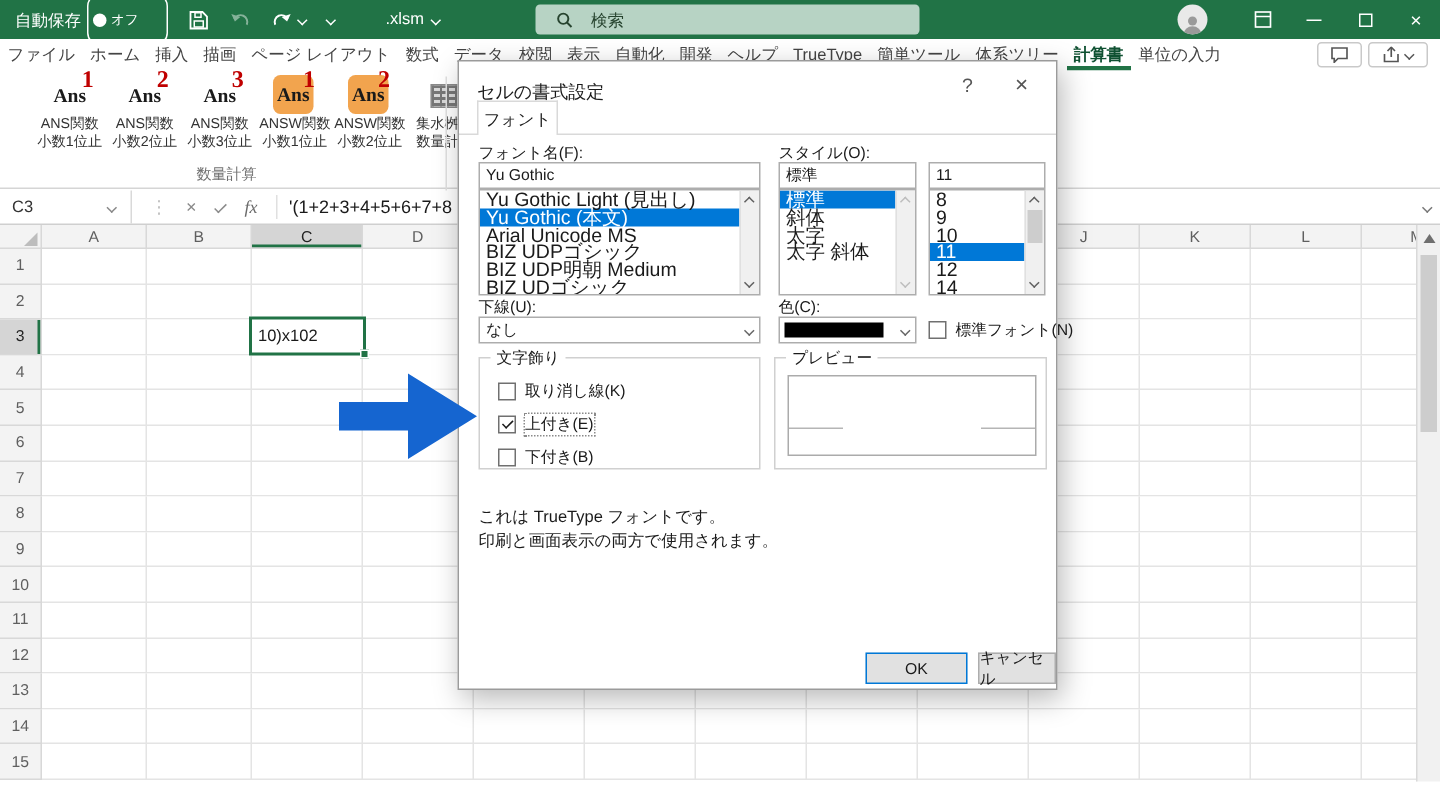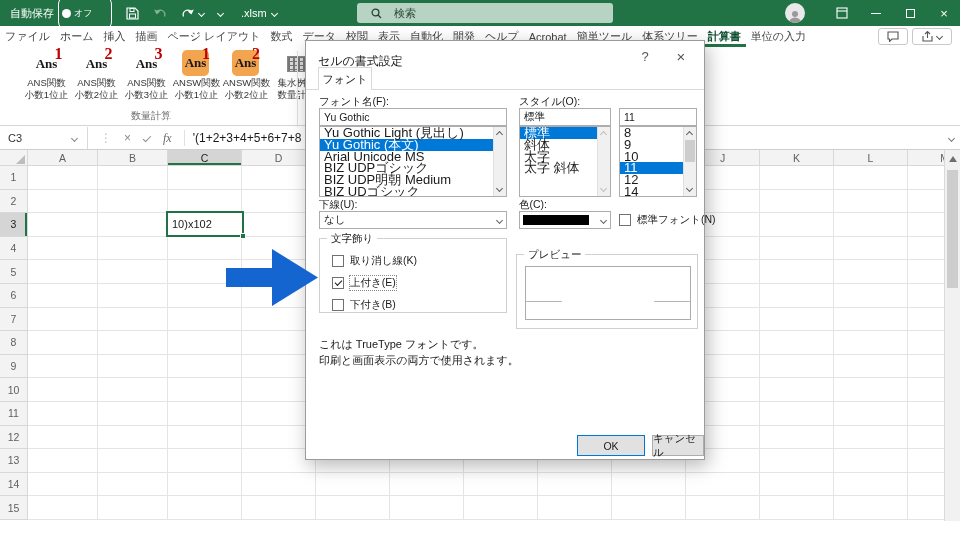--- a/index.html
+++ b/index.html
@@ -10,21 +10,21 @@
   
   #titlebar { position:absolute; left:0; top:0; width:960px; height:26px; background:#217346; color:#fff; display:flex; align-items:center; }
   .tb-item { margin-left:10px; font-size:11px; white-space:nowrap; }
   #autosave-toggle { margin-left:4px; width:54px; height:15px; border:1px solid #fff; border-radius:8px; display:flex; align-items:center; padding:16px 3px; gap:3px; }
   #autosave-knob { width:9px; height:9px; border-radius:50%; background:#fff; }
   #autosave-state { font-size:9px; color:#fff; }
   .tb-icon { margin-left:14px; display:flex; align-items:center; }
   .dim { opacity:.45; }
   .chev { display:inline-block; width:5px; height:5px; border-right:1.4px solid currentColor; border-bottom:1.4px solid currentColor; transform:rotate(45deg); }
   .chev.up { transform:rotate(-135deg); }
-  #filename { margin-left:18px; font-size:11px; display:flex; align-items:center; gap:5px; }
+  #filename { margin-left:34px; font-size:11px; display:flex; align-items:center; gap:5px; }
   #searchbox { position:absolute; left:357px; top:3px; width:256px; height:20px; background:#b7d3c4; border-radius:3px; display:flex; align-items:center; color:#16351f; }
   #searchbox svg { margin-left:14px; }
   #search-text { margin-left:12px; font-size:11px; color:#27442f; }
   #avatar { position:absolute; left:785px; top:3px; width:20px; height:20px; border-radius:50%; background:#e9e9e9; display:flex; align-items:flex-end; justify-content:center; overflow:hidden; }
   .winbtn { position:absolute; top:0; width:32px; height:26px; display:flex; align-items:center; justify-content:center; color:#fff; font-size:13px; }
   #win-icon { left:826px; } #win-min { left:860px; } #win-max { left:894px; } #win-close { left:928px; }
   .minus { width:10px; height:0; border-top:1.2px solid #fff; }
   .maxrect { width:9px; height:9px; border:1.2px solid #fff; }
 
   
@@ -203,21 +203,21 @@
         <div class="mtab">挿入</div>
         <div class="mtab">描画</div>
         <div class="mtab">ページ レイアウト</div>
         <div class="mtab">数式</div>
         <div class="mtab">データ</div>
         <div class="mtab">校閲</div>
         <div class="mtab">表示</div>
         <div class="mtab">自動化</div>
         <div class="mtab">開発</div>
         <div class="mtab">ヘルプ</div>
-        <div class="mtab">Acrobat</div>
+        <div class="mtab">TrueType</div>
         <div class="mtab">簡単ツール</div>
         <div class="mtab">体系ツリー</div>
         <div class="mtab active">計算書</div>
         <div class="mtab">単位の入力</div>
       </div>
     <div class="mbtn" id="comment-btn">
       <svg width="12" height="11" viewBox="0 0 12 11">
           <path d="M1 1 h10 v7 h-6 l-2.5 2.5 v-2.5 h-1.5 z" fill="none" stroke="#555" stroke-width="1.1"></path>
         </svg>
     </div>
@@ -662,21 +662,21 @@
             </div>
             <span class="cb-label focused">上付き(E)</span>
           </div>
           <div class="cb-row" style="left: 12px; top: 59px;">
             <div class="cbox"></div>
             <span class="cb-label">下付き(B)</span>
           </div>
         </div>
     </div>
 
-    <div class="fieldset" style="left:210px;top:213px;width:182px;height:75px;">
+    <div class="fieldset" style="left:210px;top:197px;width:182px;height:75px;">
       <span class="legend">プレビュー</span>
       <div id="preview-box">
         <div class="baseline left"></div>
         <div class="baseline right"></div>
       </div>
     </div>
 
     <div class="dlg-info" style="top:312px;">印刷と画面表示の両方で使用されます。</div>
     <div class="dlg-info" style="top:296px;">これは TrueType フォントです。</div>
 

